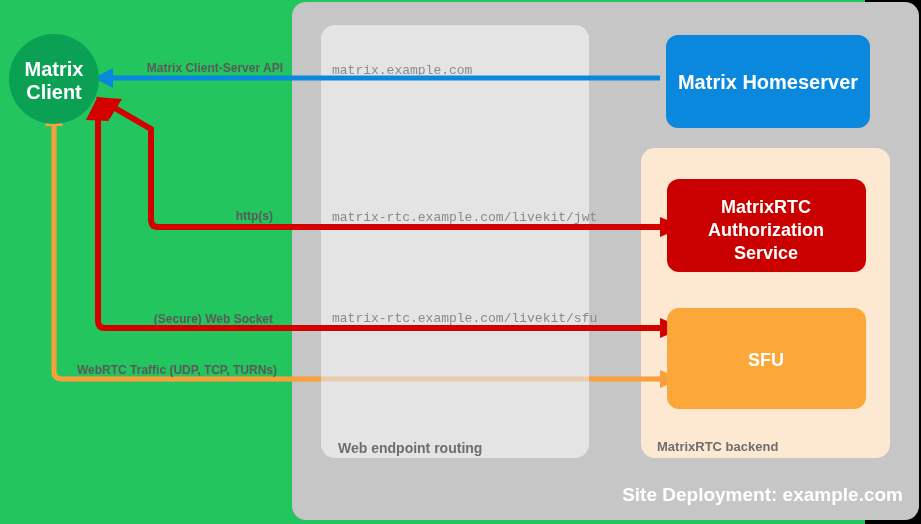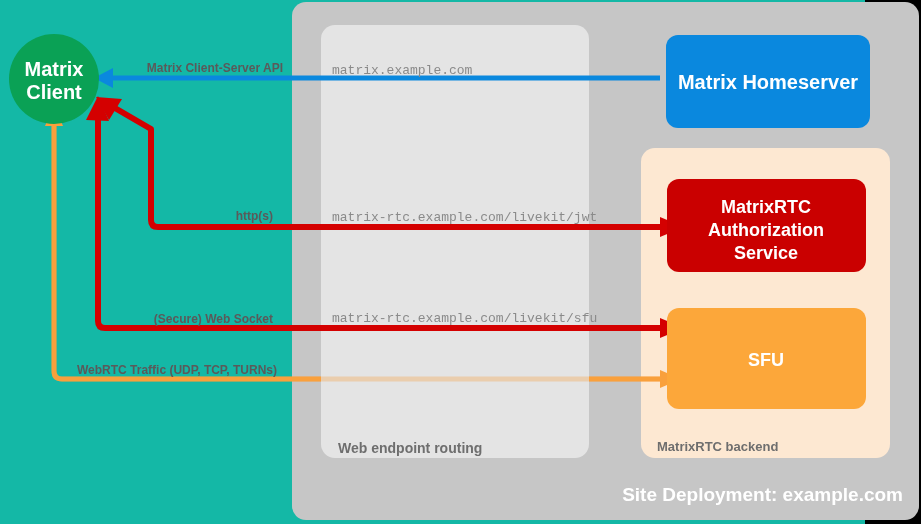--- a/index.html
+++ b/index.html
@@ -1,18 +1,18 @@
 <!DOCTYPE html>
 <html><head>
 <meta charset="utf-8">
 <style>
   html,body{margin:0;padding:0;background:#000;}
   body{width:921px;height:524px;overflow:hidden;
        font-family:"Liberation Sans",sans-serif;}
-  #stage{position:relative;width:865px;height:524px;background:#14b8a6;}
+  #stage{position:relative;width:865px;height:524px;background:#22c55e;}
   svg{display:block;position:absolute;top:0;left:0;}
   .txt{font-family:"Liberation Sans",sans-serif;}
   .mono{font-family:"Liberation Mono",monospace;}
 </style>
 </head>
 <body>
 
 <div id="stage">
 <svg width="921" height="524" viewBox="0 0 921 524" xmlns="http://www.w3.org/2000/svg">
 

